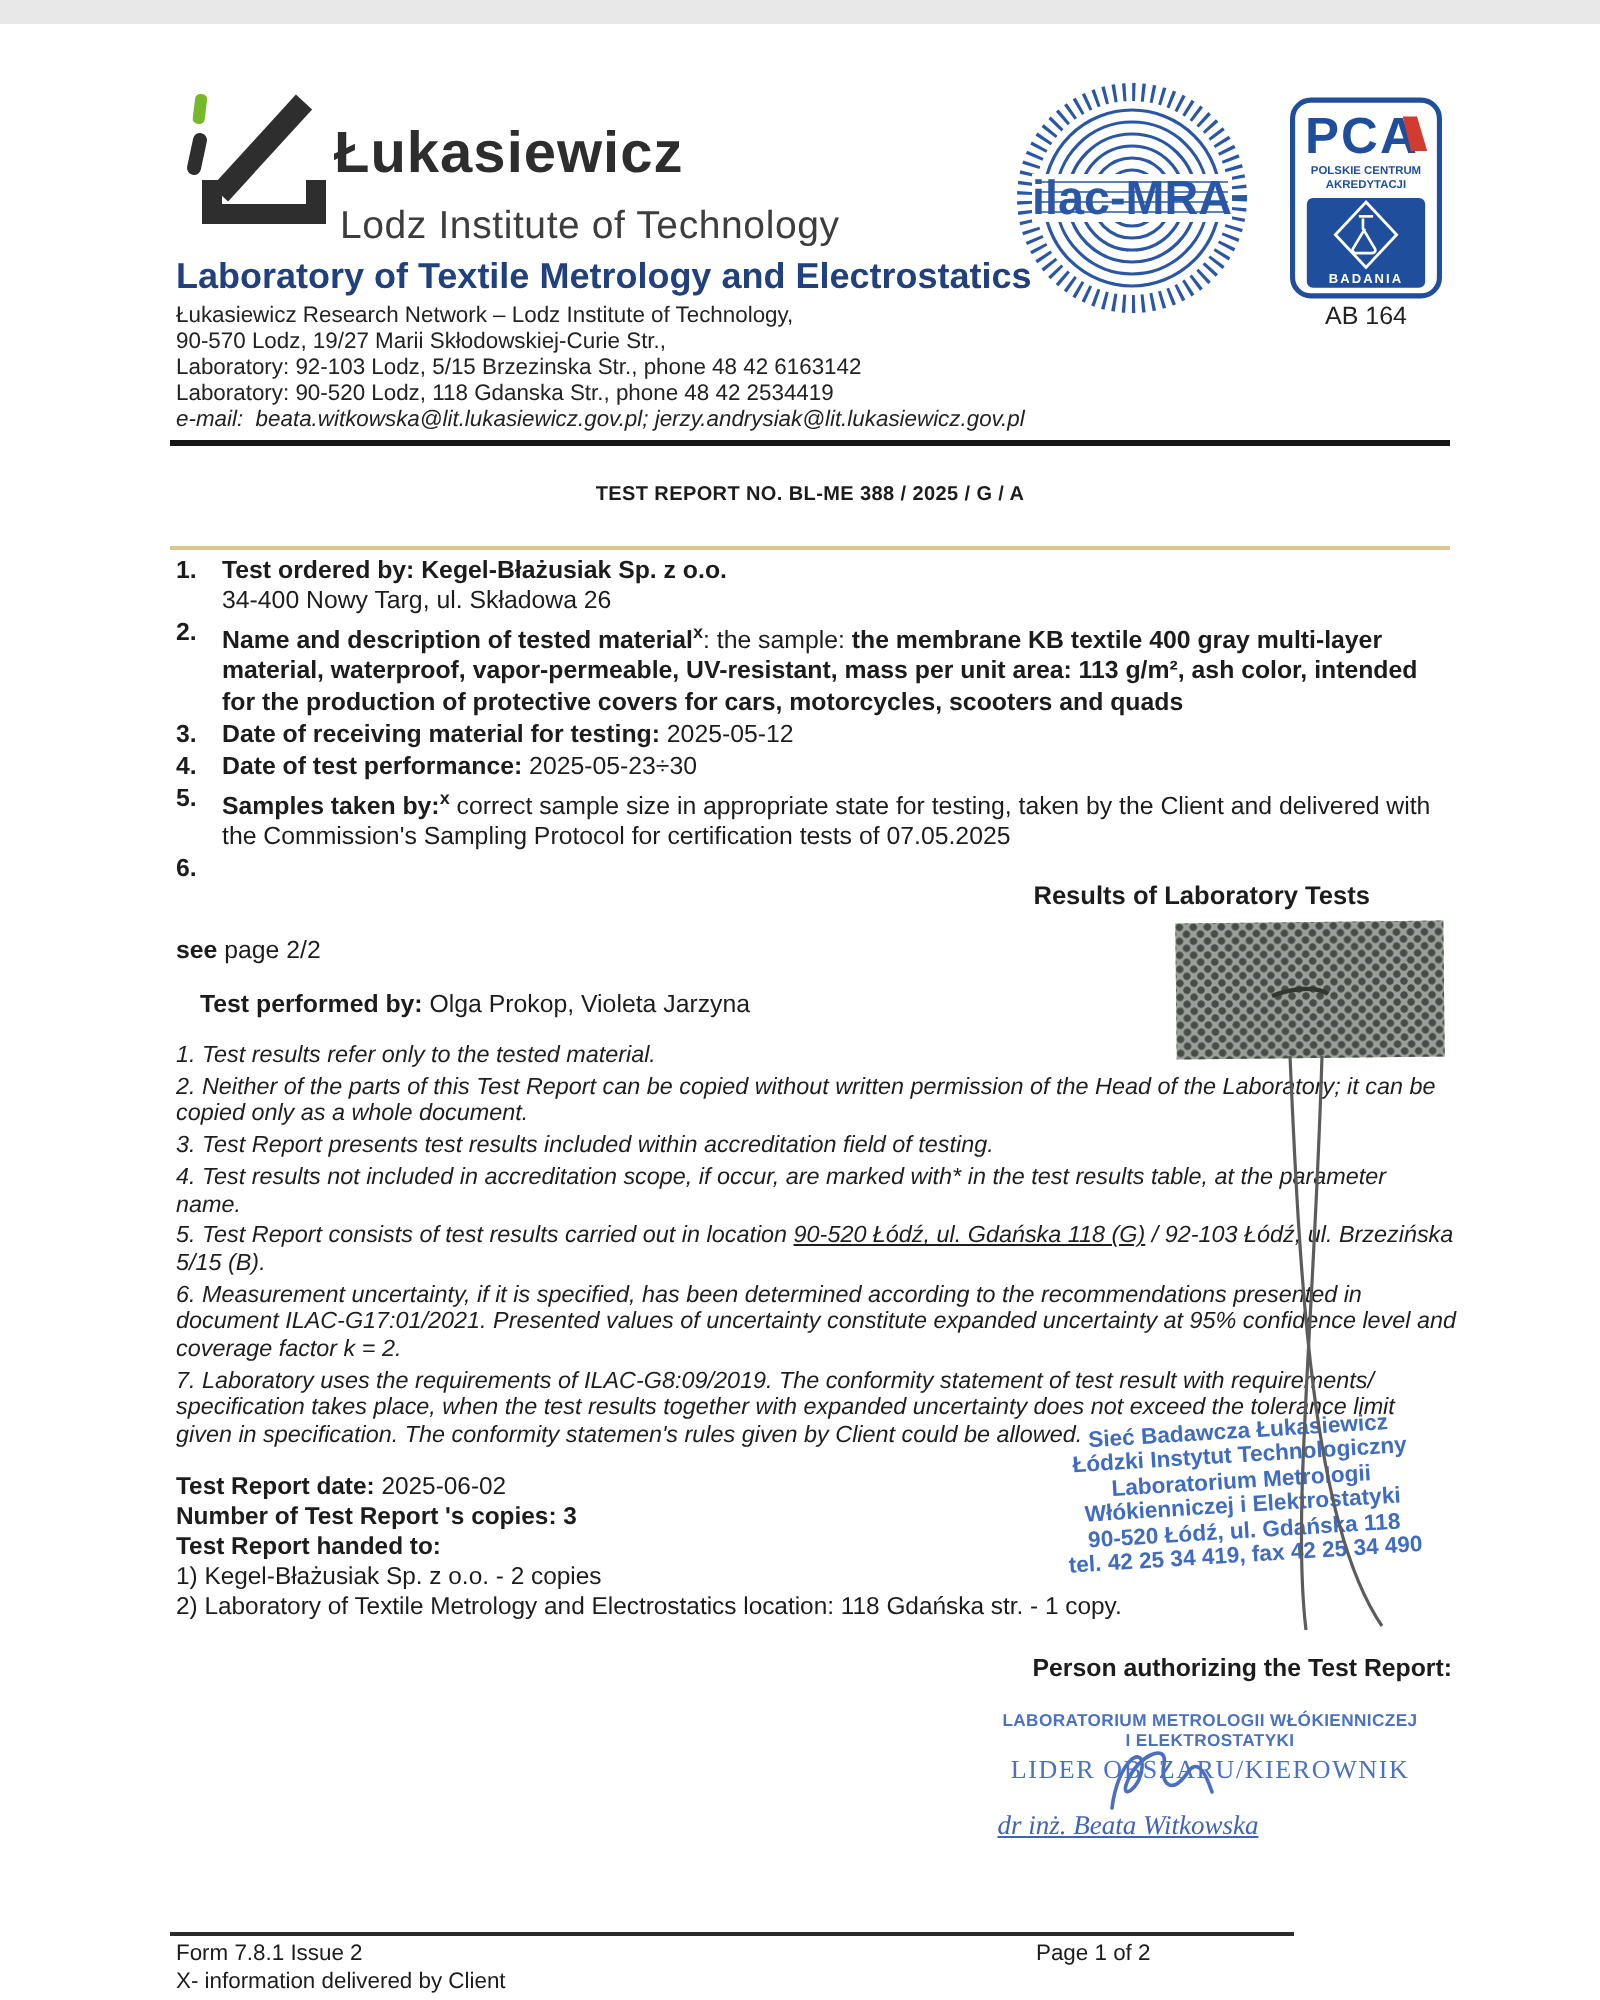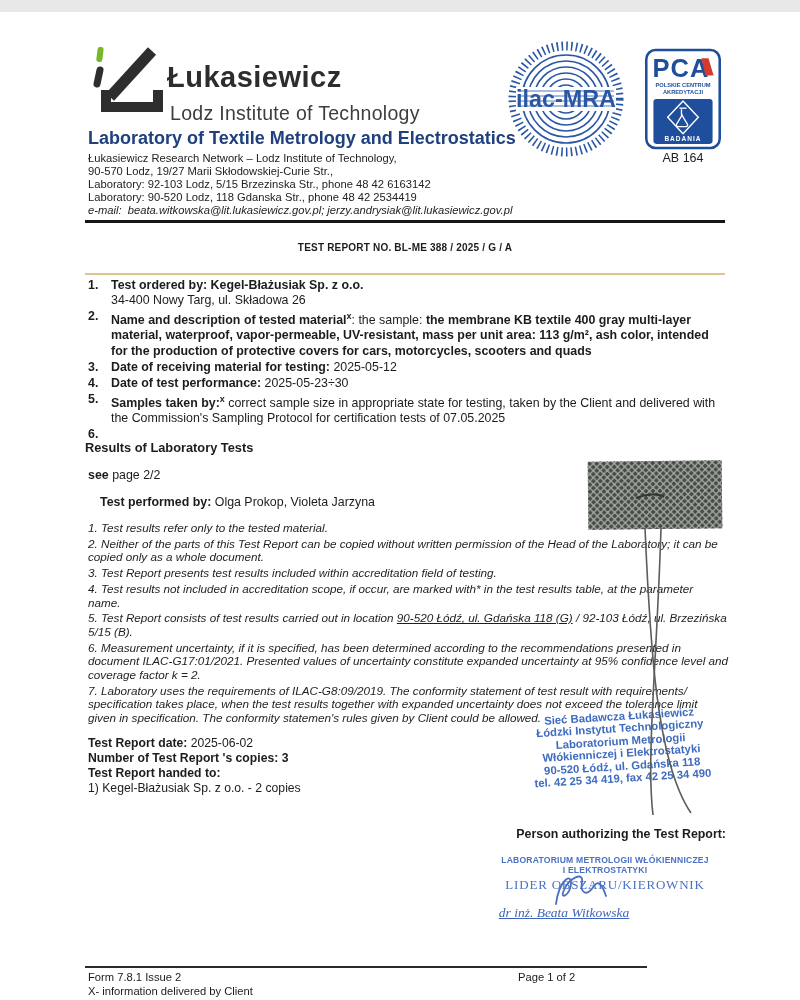--- a/index.html
+++ b/index.html
@@ -22,21 +22,21 @@
   .doc-title { left:85px; top:230px; width:640px; text-align:center; font-size:10px; font-weight:bold; letter-spacing:.2px; }
   .rule-tan { left:85px; top:261px; width:640px; height:2px; background:#dbc88d; }
 
   
   .items { left:88px; top:266px; width:637px; font-size:12.4px; line-height:15.1px; }
   .item { display:flex; margin-bottom:1px; }
   .inum { width:23px; flex:none; font-weight:bold; }
   .b { font-weight:bold; }
   sup.x { font-size:9px; font-weight:bold; }
 
-  .results-heading { left:85px; top:428px; width:600px; text-align:left; font-size:12.8px; font-weight:bold; }
+  .results-heading { left:85px; top:428px; width:600px; text-align:right; font-size:12.8px; font-weight:bold; }
   .see-page { left:88px; top:456px; font-size:12.4px; }
   .performed { left:100px; top:483px; font-size:12.4px;text-align:right; }
 
   
   .notes { left:88px; top:509px; width:640px; font-style:italic; font-size:11.7px; line-height:13.7px; color:#1e1e1e; }
   .notes p { margin-bottom:2px; }
   .u { text-decoration:underline; }
 
   
   .swatch {
@@ -186,20 +186,21 @@
     <div>Włókienniczej i Elektrostatyki</div>
     <div>90-520 Łódź, ul.  Gdańska 118</div>
     <div>tel. 42 25 34 419, fax 42 25 34 490</div>
   </div>
 
   <div class="abs report-info">
     <div><span class="b">Test Report date:</span><span> 2025-06-02</span></div>
     <div class="b">Number of Test Report 's copies: 3</div>
     <div class="b">Test Report handed to:</div>
     <div>1) Kegel-Błażusiak Sp. z o.o. - 2 copies</div>
+    <div>2) Laboratory of Textile Metrology and Electrostatics location: 118 Gdańska str. - 1 copy.</div>
   </div>
 
   <div class="abs person-auth">Person authorizing the Test Report:</div>
   <div class="abs stamp2">
     <div class="s-small">LABORATORIUM METROLOGII WŁÓKIENNICZEJ</div>
     <div class="s-small">I ELEKTROSTATYKI</div>
     <div class="s-big">LIDER OBSZARU/KIEROWNIK</div>
   </div>
   <svg class="abs" style="left:550px; top:856px;" width="76" height="44" viewBox="0 0 76 44">
     <path d="M6,36 C9,12 22,4 21,16 C20,27 9,33 14,22 C19,10 34,3 32,14 C30,24 36,30 44,18 C48,12 52,16 56,28" fill="none" stroke="#4a6fc0" stroke-width="1.8" stroke-linecap="round"></path>

